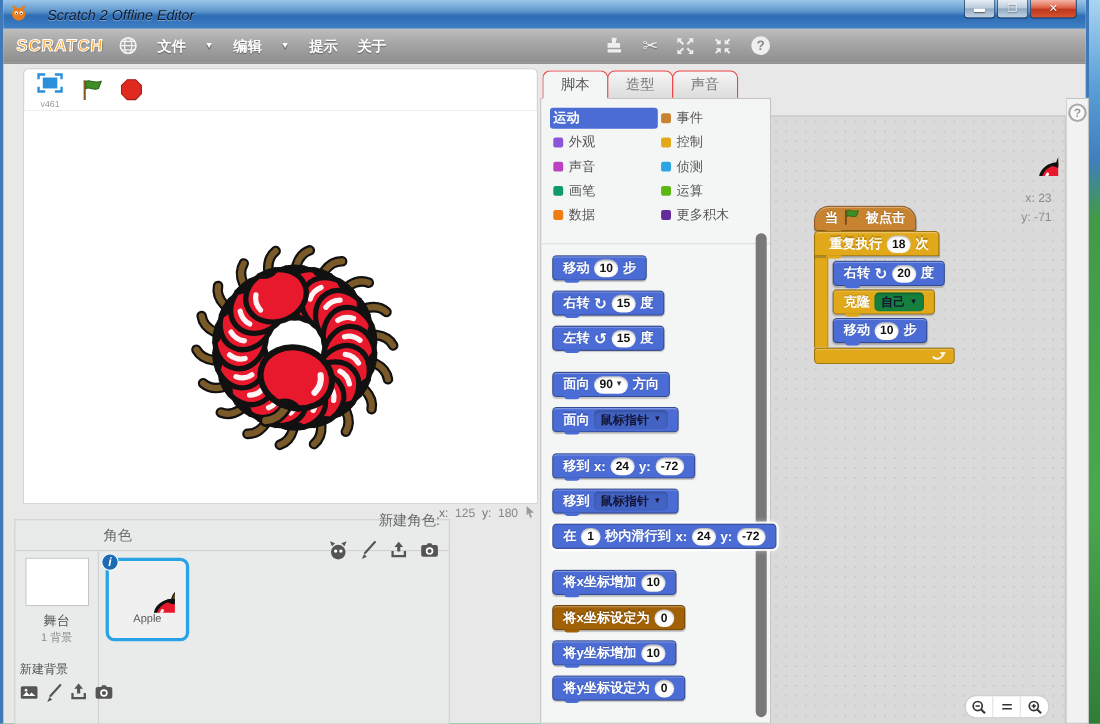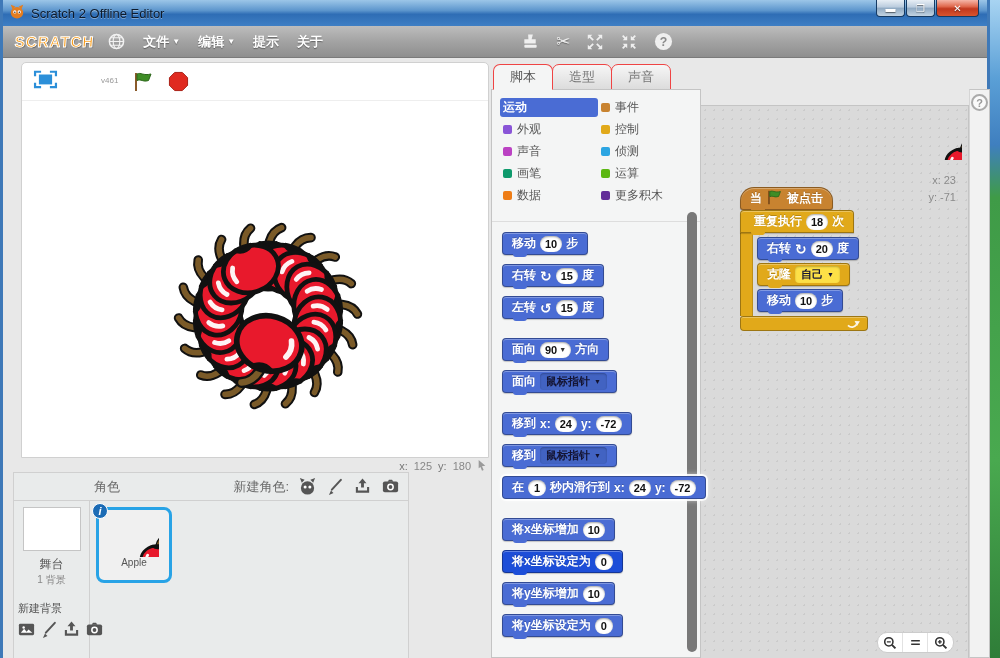--- a/index.html
+++ b/index.html
@@ -6,61 +6,61 @@
   html,body { width:1000px; height:658px; overflow:hidden;
     font-family:"Liberation Sans","DejaVu Sans",sans-serif; }
   body { background:linear-gradient(180deg,#a8d4f2 0%,#5a9fd6 12%,#3f7fbf 22%,#3f9b47 30%,#49a94f 70%,#2f7d38 100%); position:relative; }
 
   .window { position:absolute; left:0; top:0; width:990px; height:658px;
     border-left:3px solid #3f79b8; border-right:3px solid #3f79b8; background:#e8e8e8; }
 
   
   .titlebar { height:26px; background:linear-gradient(180deg,#9cc6e8 0%,#5d96cd 40%,#2e6db5 55%,#3f7fc4 100%);
     display:flex; align-items:center; padding:0 6px; position:relative; }
-  .titlebar .title { font-size:13px; color:#0d1a2b; margin-left:6px; text-shadow:0 1px 0 rgba(255,255,255,.35); }
+  .titlebar .title { font-size:13px; color:#0d1a2b; margin-left:18px; text-shadow:0 1px 0 rgba(255,255,255,.35);font-style:italic; }
   .win-controls { position:absolute; right:8px; top:0; display:flex; gap:1px; }
   .win-btn { width:29px; height:17px; border:1px solid #153a63; border-top:none; border-radius:0 0 4px 4px;
     background:linear-gradient(180deg,#e7eef5 0%,#b9cbdd 45%,#8fa9c2 50%,#c2d3e2 100%);
     color:#fff; font-size:10px; display:flex; align-items:center; justify-content:center;
     text-shadow:0 1px 1px rgba(0,0,0,.5); cursor:pointer; }
   .win-btn.close { width:43px; background:linear-gradient(180deg,#f5b6a8 0%,#e06a4f 40%,#c1381e 55%,#d8542f 100%); font-weight:bold; }
 
   
   .menubar { height:32px; background:linear-gradient(180deg,#bdbdbd 0%,#a3a3a3 50%,#8e8e8e 100%);
     border-bottom:1px solid #7a7a7a; display:flex; align-items:center; padding:0 12px; gap:14px; }
   .logo { font-size:15px; font-weight:900; letter-spacing:1px; color:#f99b15;
     -webkit-text-stroke:1px #fff; text-shadow:1px 1px 1px rgba(0,0,0,.4); transform:skewX(-4deg); }
   .menu-item { color:#fff; font-size:13px; font-weight:bold; text-shadow:0 1px 1px rgba(0,0,0,.4);
-    display:flex; align-items:center; gap:3px; cursor:pointer; padding:2px 4px; }
+    display:flex; align-items:center; gap:17px; cursor:pointer; padding:2px 4px; }
   .menu-item .caret { font-size:8px; }
   .tool-icons { display:flex; gap:16px; margin-left:180px; align-items:center; }
   .tool-icon { cursor:pointer; display:flex; align-items:center; }
   .tool-icon .uni { font-size:17px; color:#efefef; text-shadow:0 1px 1px rgba(0,0,0,.35); }
 
   
   .stage-panel { position:absolute; left:18px; top:62px; width:468px; height:396px;
     background:#fff; border:1px solid #d0d0d0; border-radius:5px 5px 0 0; }
   .stage-header { height:38px; display:flex; align-items:center; padding:0 10px; gap:10px;
     border-bottom:1px solid #eee; }
-  .pres-wrap { display:flex; flex-direction:row; align-items:center; cursor:pointer;gap:42px; }
+  .pres-wrap { display:flex; flex-direction:column; align-items:center; cursor:pointer; }
   .pres-wrap .ver { font-size:8px; color:#999; margin-top:-2px; }
   .project-title { font-size:15px; color:#5a5a5a; flex:1; }
   .flag-btn,.stop-btn { cursor:pointer; display:flex; align-items:center; margin-left:4px; }
   .stage-canvas { position:relative; width:100%; height:356px; background:#fff; overflow:hidden; }
   .mouse-pos { position:absolute; left:18px; top:459px; width:468px; text-align:right; font-size:11px;
     color:#888; display:flex; justify-content:flex-end; gap:6px; align-items:center; padding-right:2px; }
   .mouse-pos b { font-weight:normal; color:#777; }
 
   
   .sprites-panel { position:absolute; left:10px; top:472px; width:396px; height:186px;
     background:#e9ebeb; border:1px solid #d0d0d0; border-bottom:none; }
   .sprites-header { height:28px; display:flex; align-items:center; padding:0 8px 0 80px;
     border-bottom:1px solid #d0d0d0; }
   .sprites-title { font-size:13px; color:#6a6a6a; flex:1; }
-  .new-sprite { display:flex; align-items:flex-end; gap:9px; font-size:13px; color:#6a6a6a; }
+  .new-sprite { display:flex; align-items:flex-end; gap:9px; font-size:13px; color:#6a6a6a;flex-direction:column; }
   .icon-btn { cursor:pointer; display:flex; align-items:center; }
   .stage-col { position:absolute; left:0; top:28px; width:76px; height:158px;
     border-right:1px solid #d0d0d0; display:flex; flex-direction:column; align-items:center; padding-top:6px; }
   .stage-thumb { width:58px; height:44px; background:#fff; border:1px solid #c5c5c5; cursor:pointer; }
   .stage-col .lbl1 { font-size:12px; color:#555; margin-top:5px; }
   .stage-col .lbl2 { font-size:10px; color:#888; }
   .new-backdrop { font-size:11px; color:#555; margin-top:14px; align-self:flex-start; padding-left:4px; }
   .backdrop-icons { display:flex; gap:4px; margin-top:4px; align-self:flex-start; padding-left:3px; }
   .sprite-list { position:absolute; left:76px; top:28px; right:0; bottom:0; padding:6px; }
   .sprite-thumb { position:relative; width:76px; height:76px; background:#f0f0f0;
@@ -455,21 +455,21 @@
             <span>秒内滑行到</span>
             <span>x:</span>
             <span class="b-num">24</span>
             <span>y:</span>
             <span class="b-num">-72</span>
           </div></div>
         <div class="pal-row gap"><div class="block" style="background: rgb(74, 108, 212);">
             <span>将x坐标增加</span>
             <span class="b-num">10</span>
           </div></div>
-        <div class="pal-row"><div class="block" style="background: #1d4ed8;">
+        <div class="pal-row"><div class="block" style="background: #a16207;">
             <span>将x坐标设定为</span>
             <span class="b-num">0</span>
           </div></div>
         <div class="pal-row"><div class="block" style="background: rgb(74, 108, 212);">
             <span>将y坐标增加</span>
             <span class="b-num">10</span>
           </div></div>
         <div class="pal-row"><div class="block" style="background: rgb(74, 108, 212);">
             <span>将y坐标设定为</span>
             <span class="b-num">0</span>
@@ -505,21 +505,21 @@
             <div class="c-spine" style="background: rgb(225, 169, 26);"></div>
             <div class="c-children">
               <div class="block" style="background: rgb(74, 108, 212);">
                 <span>右转</span>
                 <span class="b-turn">↻</span>
                 <span class="b-num">20</span>
                 <span>度</span>
               </div>
               <div class="block" style="background: rgb(225, 169, 26);">
                 <span>克隆</span>
-                <span class="b-drop" style="background: #fde047; color: rgb(20, 20, 50);">自己<span class="dn">▼</span></span>
+                <span class="b-drop" style="background: #15803d; color: rgb(20, 20, 50);">自己<span class="dn">▼</span></span>
               </div>
               <div class="block" style="background: rgb(74, 108, 212);">
                 <span>移动</span>
                 <span class="b-num">10</span>
                 <span>步</span>
               </div>
             </div>
           </div><div class="c-footer" style="background: rgb(225, 169, 26);">
             <span><svg viewBox="0 0 16 12" width="15" height="11">
                 <path d="M2 8 C5 11 9 10.5 11.3 7.2" fill="none" stroke="#fff" stroke-width="2" opacity=".9"></path>

